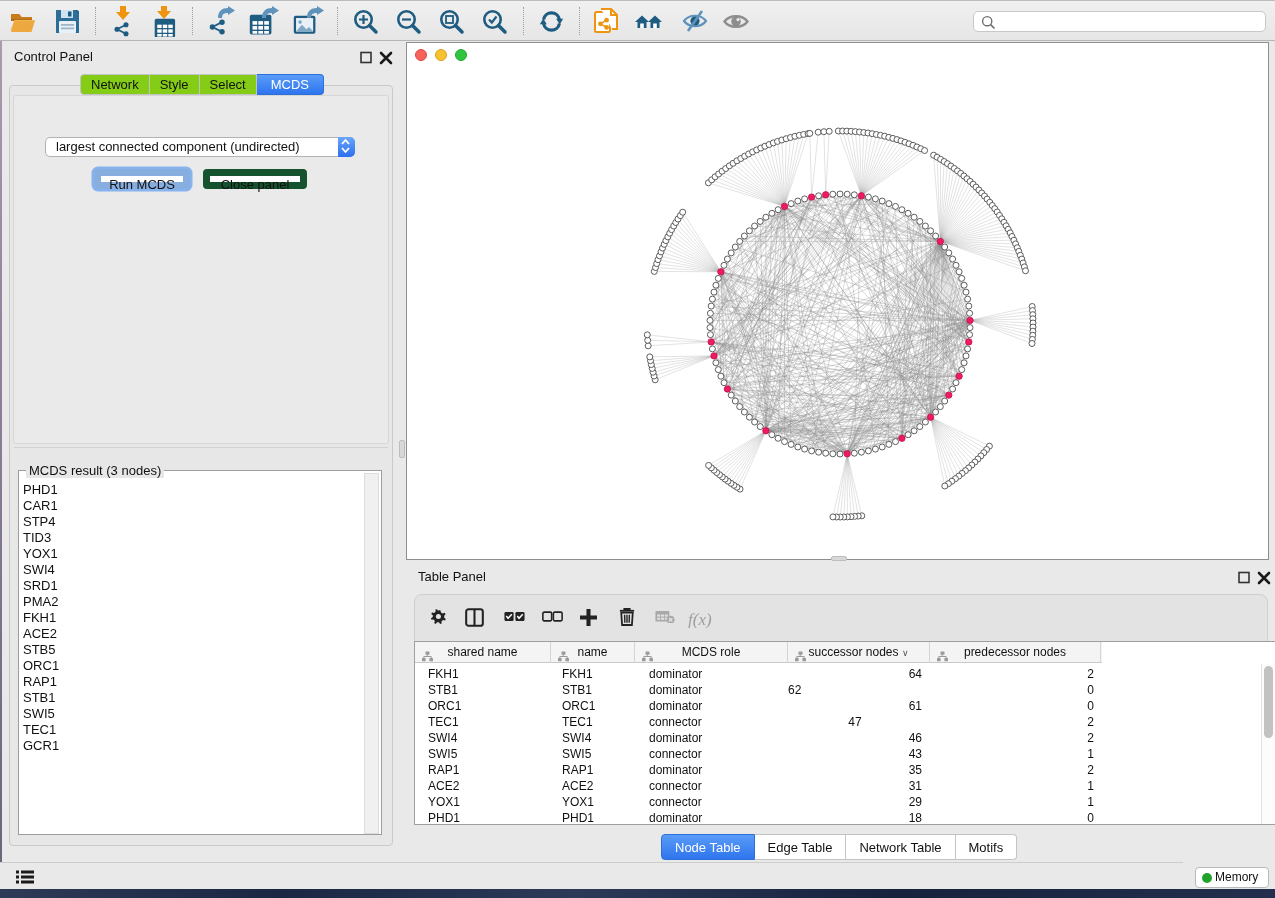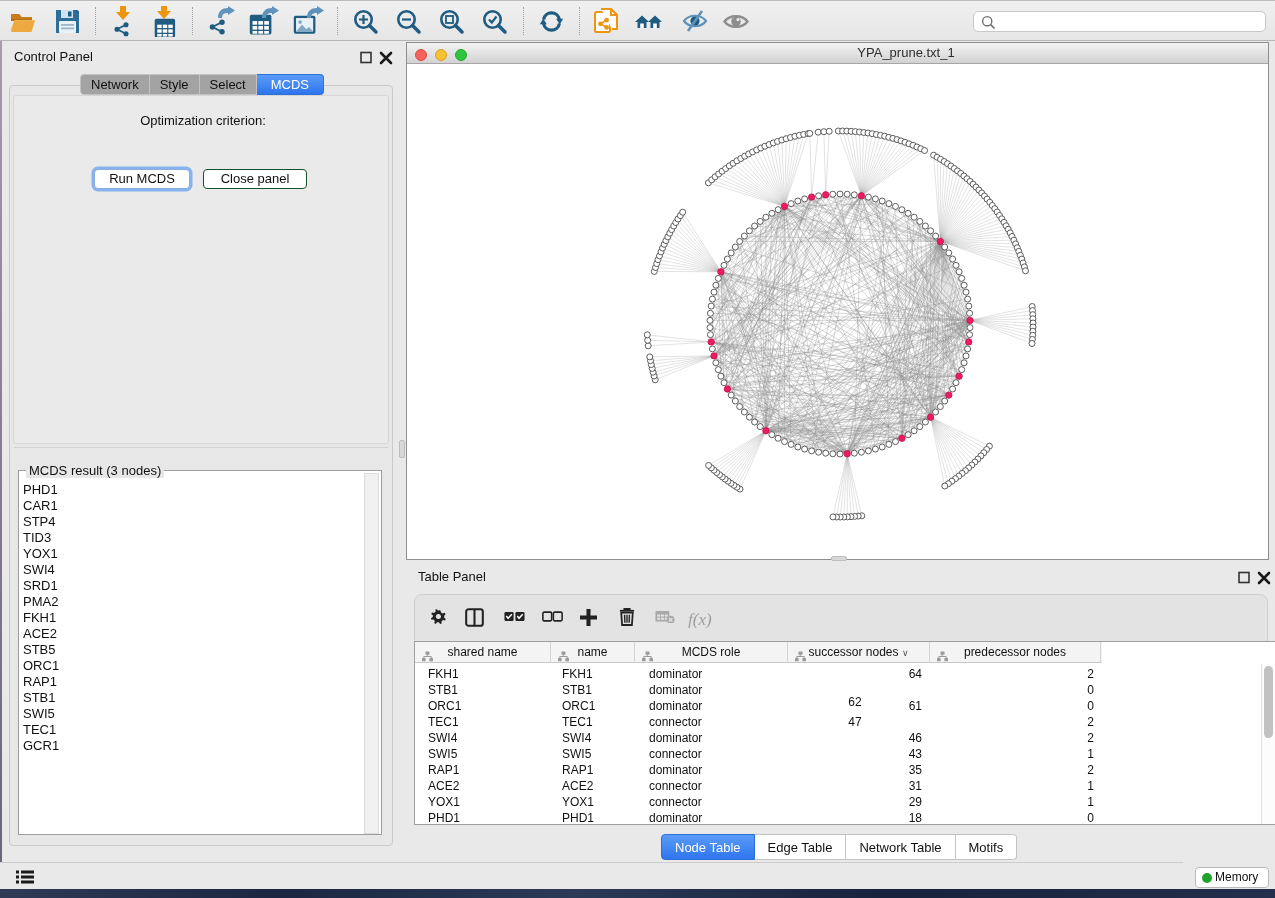--- a/index.html
+++ b/index.html
@@ -19,37 +19,37 @@
   background:linear-gradient(#a99ab0,#8d8098 40%,#6a6478); }
 #bottomwall { position:absolute; left:0; top:889px; width:1275px; height:9px;
   background:linear-gradient(90deg,#2e3a56,#1b2742 22%,#2c3a58 45%,#17223c 70%,#232f4c); }
 
 
 #cpanel { position:absolute; left:2px; top:41px; width:402px; height:821px; background:#e9e9e9; }
 #cp-title { position:absolute; left:12px; top:8px; font-size:13px; color:#111; }
 .winbtns { position:absolute; }
 #cp-tabs { position:absolute; left:78px; top:33px; height:21px; display:flex;
   font-size:13px; }
-.tab { background:#a3a3a3; border:1px solid #c3c3c3; border-left:none; color:#111;
+.tab { background:#84cc16; border:1px solid #c3c3c3; border-left:none; color:#111;
   display:flex; align-items:center; justify-content:center; padding:6px 10px; }
 .tab.first { border-left:1px solid #c3c3c3; border-radius:4px 0 0 4px; }
 .tab.sel { background:linear-gradient(#5a9cf8,#2e75ee); color:#fff;
   border-color:#2e6fd8; border-radius:0 4px 4px 0; padding:0 14px; }
 #cp-pane { position:absolute; left:7px; top:44px; width:384px; height:761px;
   border:1px solid #c9c9c9; border-radius:4px; background:#e7e7e7; }
 #cp-inner { position:absolute; left:11px; top:54px; width:376px; height:349px;
   border:1px solid #d6d6d6; border-radius:3px; background:#eaeaea; }
 #opt-label { position:absolute; left:0; top:72px; width:402px; text-align:center;
   font-size:13px; color:#111; }
 #dropdown { position:absolute; left:43px; top:96px; width:310px; height:20px;
   background:#fff; border:1px solid #b3b3b3; border-radius:5px; font-size:13px;
   color:#111; line-height:18px; padding-left:10px; }
 #dd-btn { position:absolute; right:-1px; top:-1px; width:17px; height:20px;
   background:linear-gradient(#6aa5f9,#2d6ff0); border-radius:0 5px 5px 0; }
-.btn { position:absolute; height:20px; background:#fff; border:1px solid #14532d;
+.btn { position:absolute; height:20px; background:#fff; border:7px solid #14532d;
   border-radius:4px; font-size:13px; color:#111; text-align:center; line-height:18px; }
 #btn-run { left:92px; top:128px; width:96px;
   box-shadow:0 0 0 2.5px rgba(116,169,240,.85); border-color:#88aee0; }
 #btn-close { left:201px; top:128px; width:104px; }
 #fieldset { position:absolute; left:16px; top:429px; width:364px; height:365px;
   border:1px solid #9d9d9d; background:#fff; }
 #fs-legend { position:absolute; left:7px; top:-8px; background:#e7e7e7;
   padding:0 3px; font-size:13px; color:#111; }
 #fs-list { position:absolute; left:4px; top:11px; font-size:13px; color:#111; line-height:16px; }
 #fs-scroll { position:absolute; right:2px; top:2px; width:15px; height:361px;
@@ -262,33 +262,35 @@
         <path d="M21 2 L31 12 M31 2 L21 12" stroke="#1a1a1a" stroke-width="2.6" stroke-linecap="round"></path>
       </svg></div>
   <div id="cp-pane"></div>
   <div id="cp-inner"></div>
   <div id="cp-tabs">
     <div class="tab first">Network</div>
       <div class="tab">Style</div>
       <div class="tab">Select</div>
       <div class="tab sel">MCDS</div>
   </div>
-  <div id="opt-label">Optimization criterion:</div>
+  <div id="dropdown">largest connected component (undirected)<div id="dd-btn"><svg width="15" height="18" viewBox="0 0 15 18">
+          <path d="M4 7 L7.5 3 L11 7" fill="none" stroke="#fff" stroke-width="1.8"></path>
+          <path d="M4 11 L7.5 15 L11 11" fill="none" stroke="#fff" stroke-width="1.8"></path>
+        </svg></div></div>
   <div class="btn" id="btn-run">Run MCDS</div>
   <div class="btn" id="btn-close">Close panel</div>
   <div style="position:absolute;left:12px;top:406px;width:374px;height:0;border-top:1px solid #d2d2d2;"></div>
   <div id="fieldset">
     <div id="fs-legend">MCDS result (3 nodes)</div>
     <div id="fs-list">PHD1<br>CAR1<br>STP4<br>TID3<br>YOX1<br>SWI4<br>SRD1<br>PMA2<br>FKH1<br>ACE2<br>STB5<br>ORC1<br>RAP1<br>STB1<br>SWI5<br>TEC1<br>GCR1</div>
     <div id="fs-scroll"></div>
   </div>
 </div>
 
 <div id="netwin">
-  <div id="net-title">YPA_prune.txt_1</div>
   <div class="tl" style="left:8px;background:#f7625c;border:0.5px solid #dd4a44;"></div>
   <div class="tl" style="left:28px;background:#f8c12f;border:0.5px solid #dca022;"></div>
   <div class="tl" style="left:48px;background:#2ec63f;border:0.5px solid #23a832;"></div>
   <svg id="netsvg" width="861" height="495" viewBox="407 64 861 495">
       <g stroke="#888888" stroke-opacity="0.48" stroke-width="0.65">
 <line x1="784.5" y1="205.4" x2="888.9" y2="202.6"></line>
 <line x1="784.5" y1="205.4" x2="966.0" y2="291.1"></line>
 <line x1="784.5" y1="205.4" x2="970.0" y2="326.6"></line>
 <line x1="784.5" y1="205.4" x2="969.6" y2="333.7"></line>
 <line x1="784.5" y1="205.4" x2="968.8" y2="340.9"></line>
@@ -1258,21 +1260,21 @@
             </svg></span>predecessor nodes</div>
 </div>
 <div class="td" style="left:13px;top:24px;width:120px">FKH1</div>
 <div class="td" style="left:147px;top:24px;width:80px">FKH1</div>
 <div class="td" style="left:234px;top:24px;width:140px">dominator</div>
 <div class="td" style="left:373px;top:24px;width:134px;text-align:right">64</div>
 <div class="td" style="left:515px;top:24px;width:164px;text-align:right">2</div>
 <div class="td" style="left:13px;top:40px;width:120px">STB1</div>
 <div class="td" style="left:147px;top:40px;width:80px">STB1</div>
 <div class="td" style="left:234px;top:40px;width:140px">dominator</div>
-<div class="td" style="left:373px;top:52px;width:134px;text-align:center">62</div>
+<div class="td" style="left:373px;top:40px;width:134px;text-align:left">62</div>
 <div class="td" style="left:515px;top:40px;width:164px;text-align:right">0</div>
 <div class="td" style="left:13px;top:56px;width:120px">ORC1</div>
 <div class="td" style="left:147px;top:56px;width:80px">ORC1</div>
 <div class="td" style="left:234px;top:56px;width:140px">dominator</div>
 <div class="td" style="left:373px;top:56px;width:134px;text-align:right">61</div>
 <div class="td" style="left:515px;top:56px;width:164px;text-align:right">0</div>
 <div class="td" style="left:13px;top:72px;width:120px">TEC1</div>
 <div class="td" style="left:147px;top:72px;width:80px">TEC1</div>
 <div class="td" style="left:234px;top:72px;width:140px">connector</div>
 <div class="td" style="left:373px;top:72px;width:134px;text-align:center">47</div>

